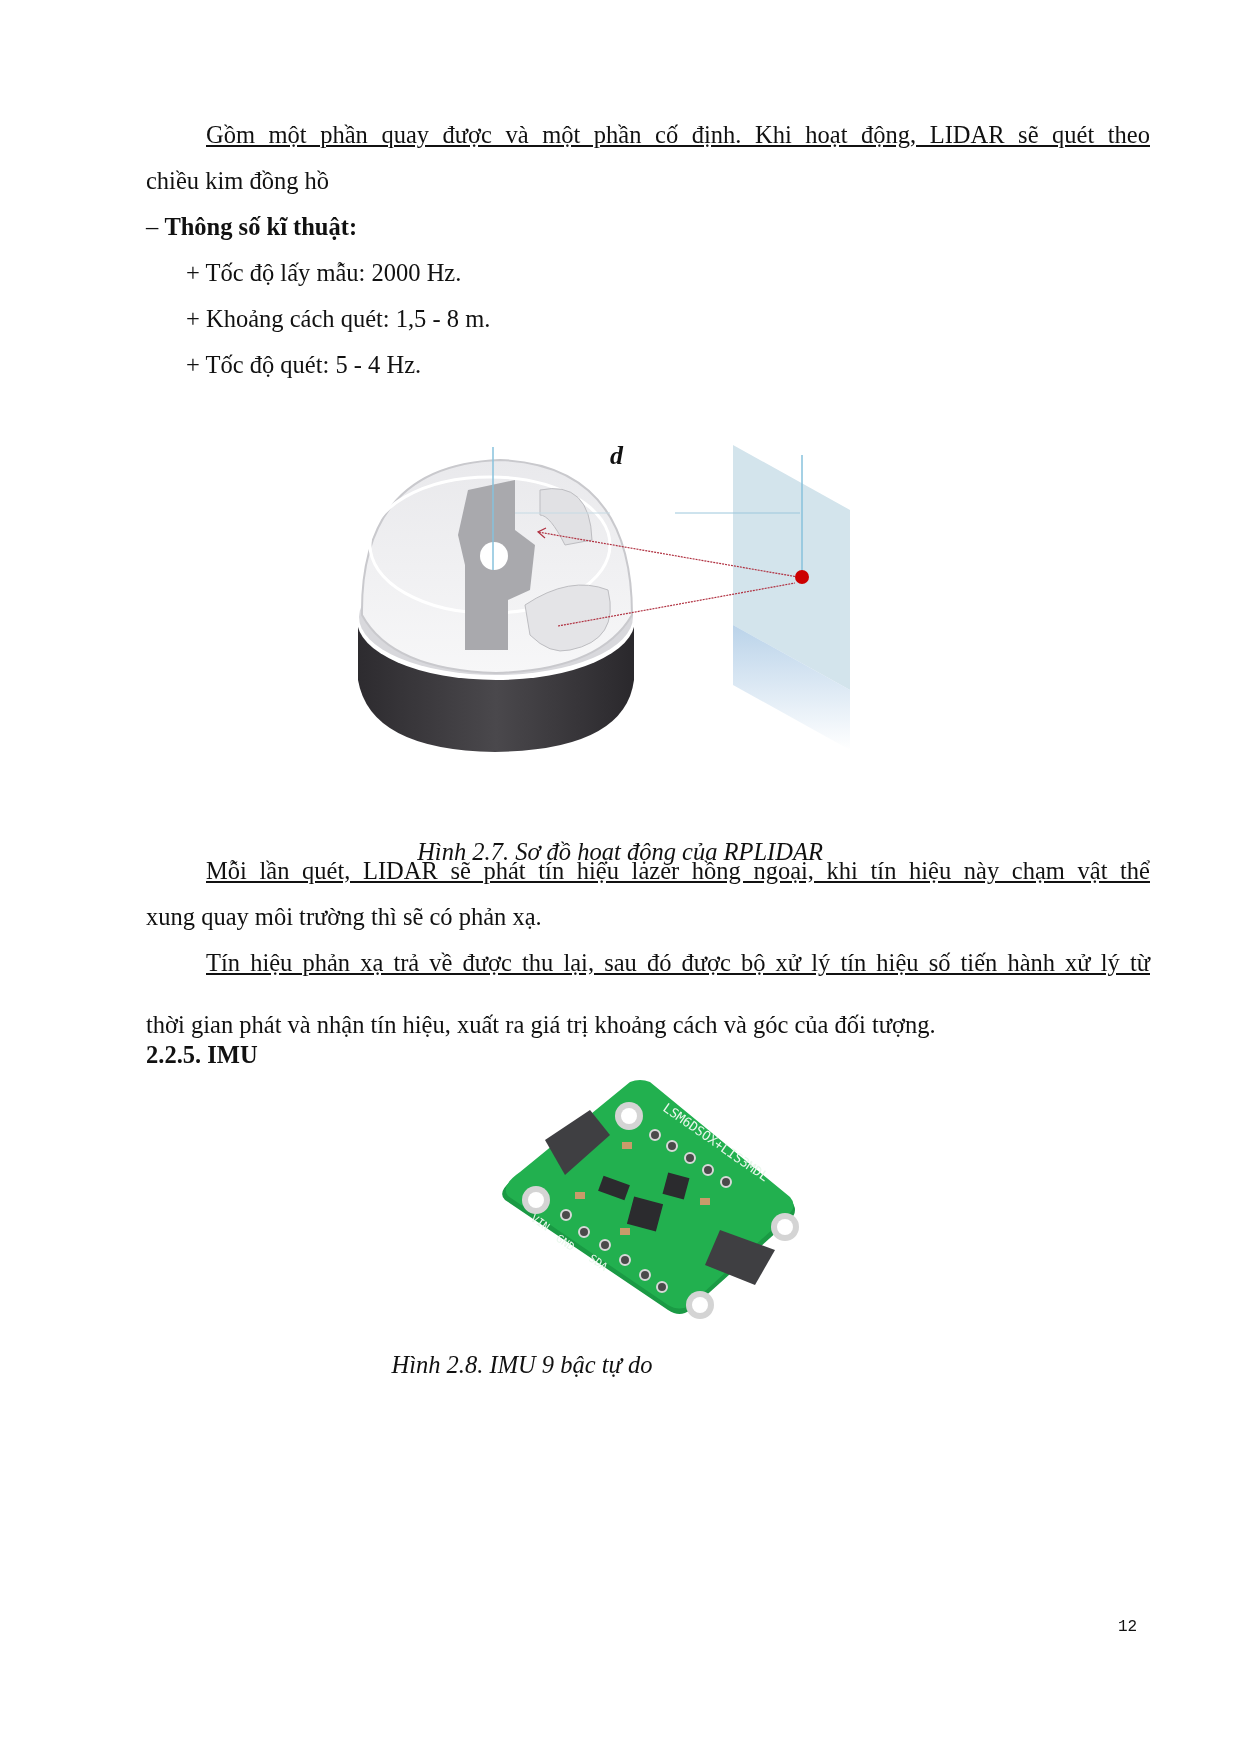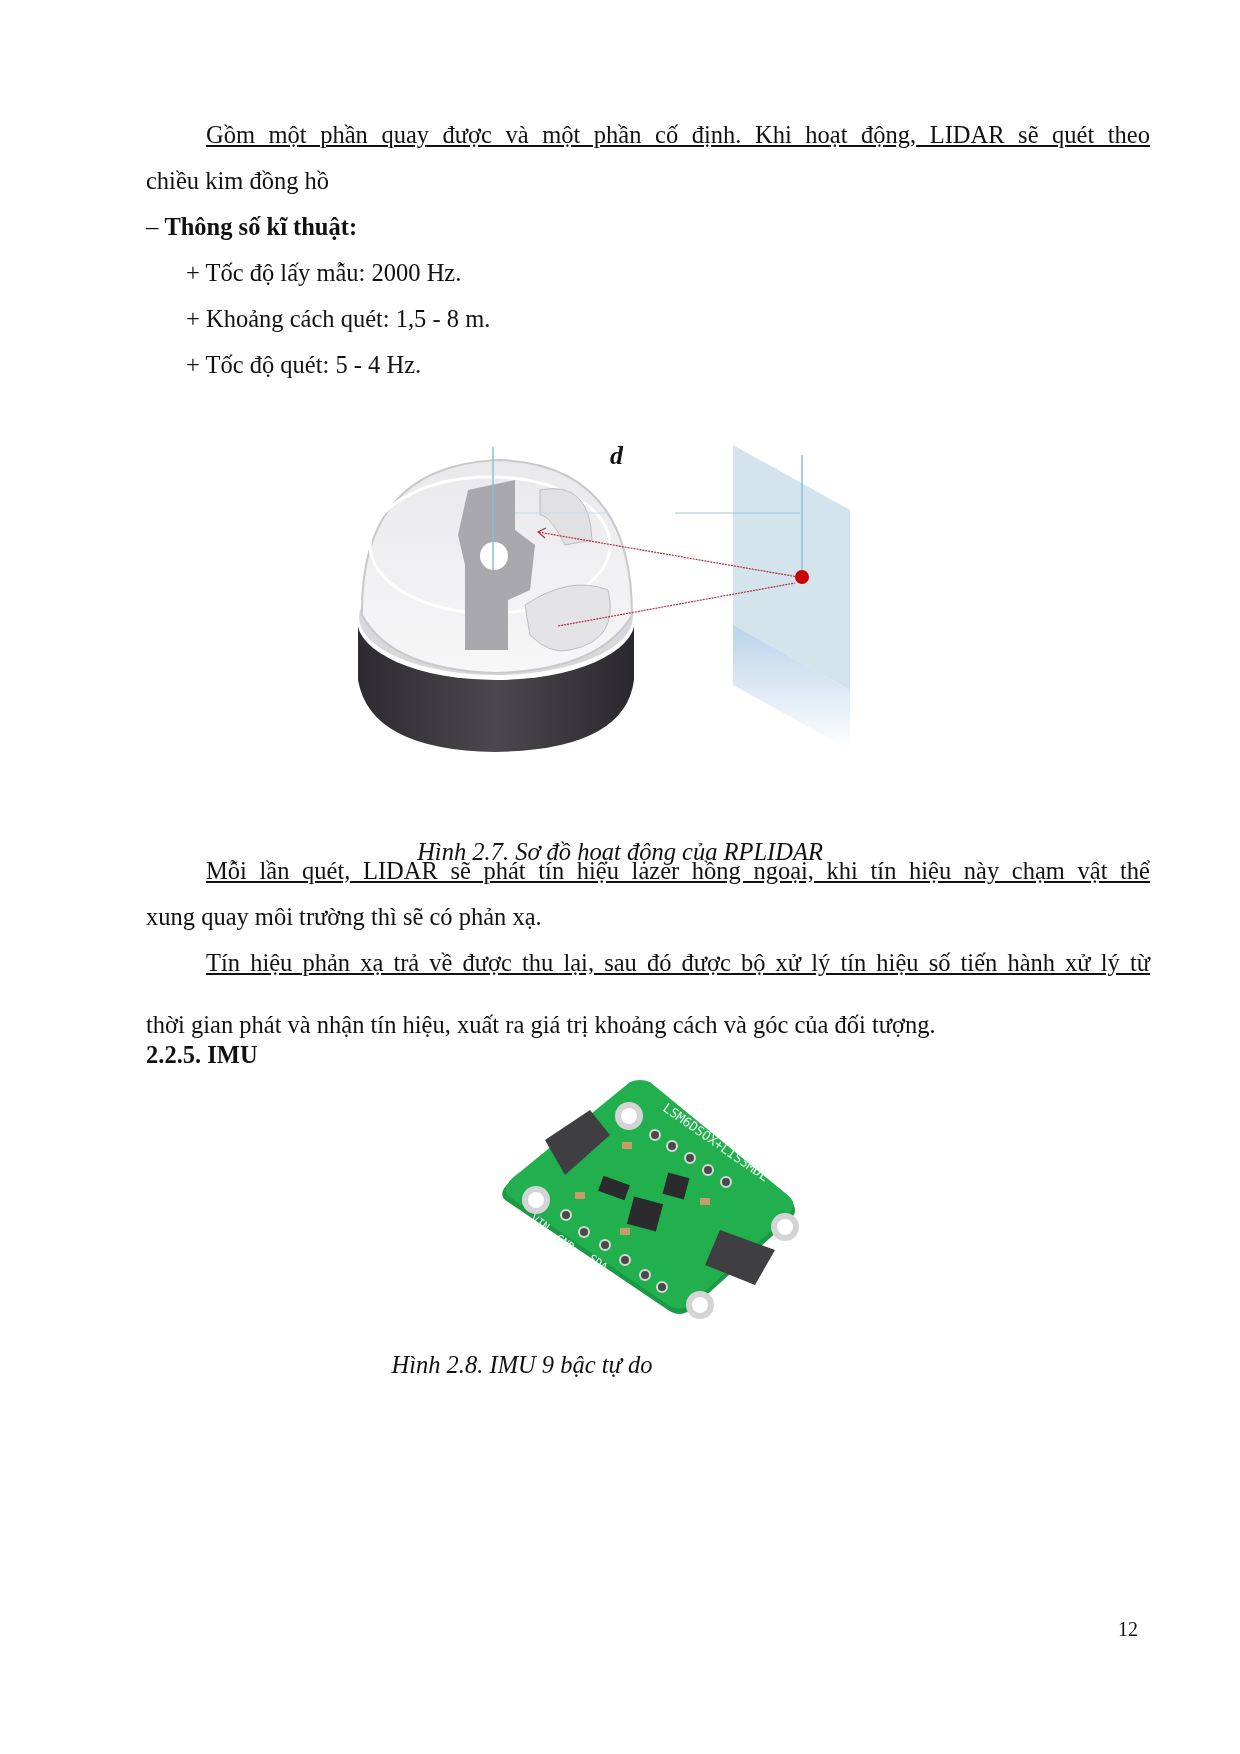--- a/index.html
+++ b/index.html
@@ -4,21 +4,21 @@
 <style>
   html, body { margin: 0; padding: 0; background: #ffffff; }
   body { width: 1240px; height: 1754px; position: relative; overflow: hidden;
          font-family: "Liberation Serif", "DejaVu Serif", serif; color: #111; }
   .line { position: absolute; font-size: 24.5px; line-height: 30px; white-space: nowrap; text-align: right; }
   .justify { width: 1010px; text-align: justify; text-align-last: justify; text-decoration: underline; }
   .bold { font-weight: bold; }
   .caption { position: absolute; font-style: italic; font-size: 24.5px; line-height: 30px;
              text-align: center; white-space: nowrap; }
   .figure { position: absolute; }
-  .pagenum { position: absolute; font-size: 20px; }
+  .pagenum { position: absolute; font-size: 16px; font-family: Liberation Mono, monospace; }
 </style>
 </head>
 <body>
 
 <div class="line justify" style="left:146px; top:120px; width:1004px; text-indent:60px;">Gồm một phần quay được và một phần cố định. Khi hoạt động, LIDAR sẽ quét theo</div>
 <div class="line" style="left:146px; top:166px;">chiều kim đồng hồ</div>
 
 <div class="line" style="left:146px; top:212px;">
   <span>–</span>
   <span class="bold">Thông số kĩ thuật:</span>

